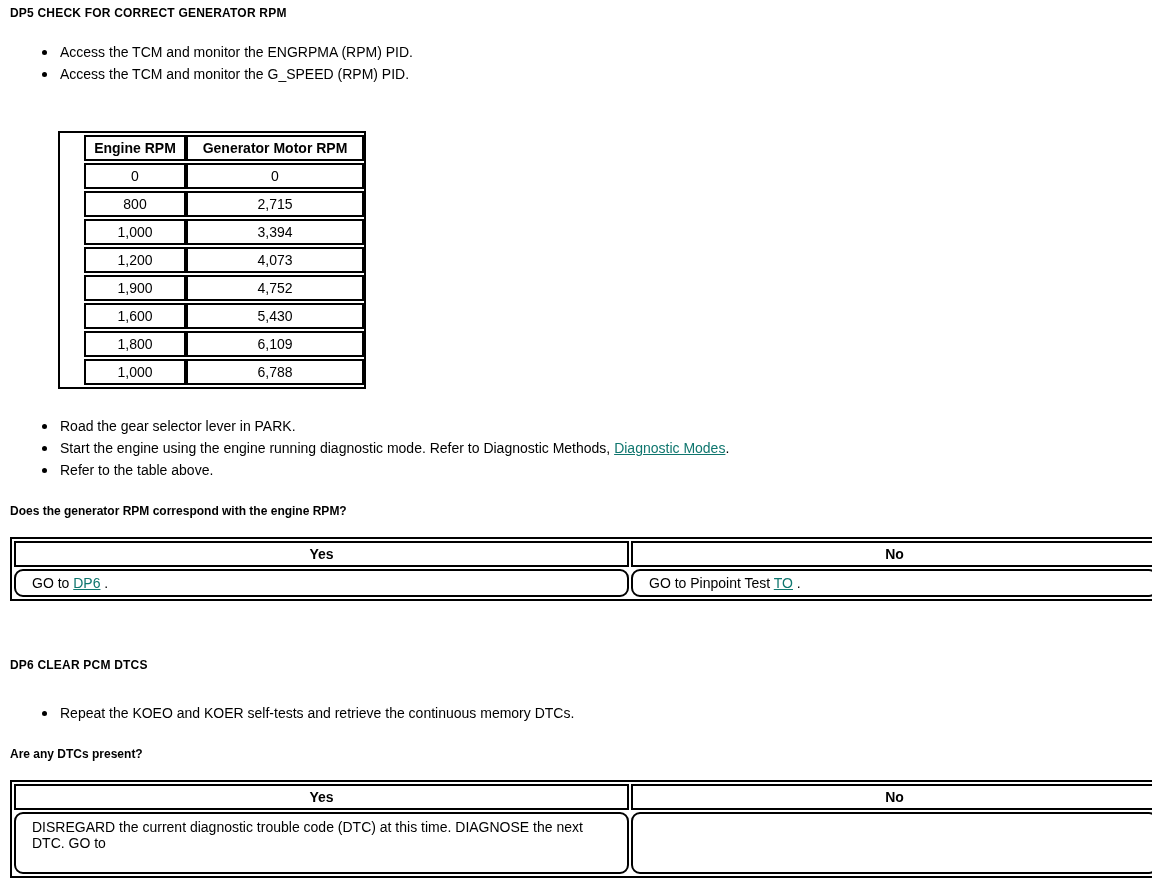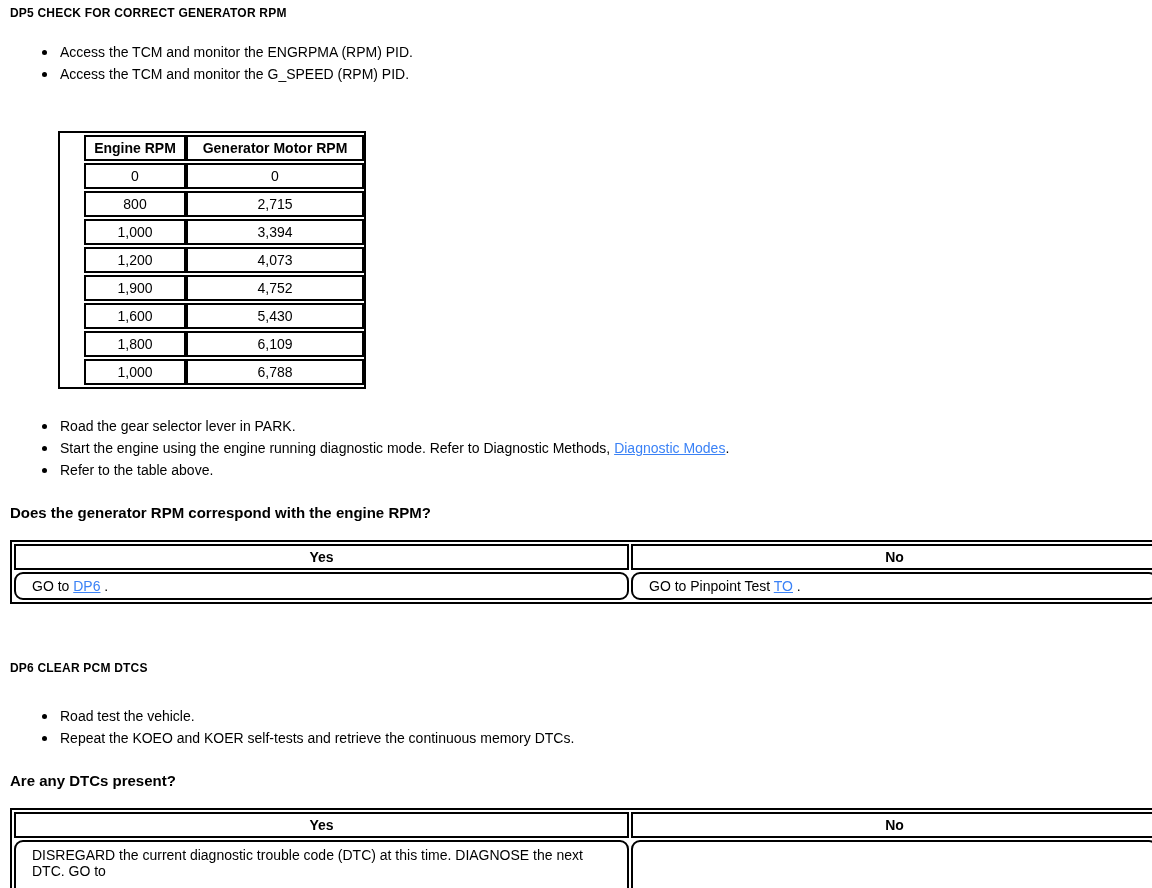--- a/index.html
+++ b/index.html
@@ -59,21 +59,21 @@
     text-align: center;
     font-size: 14px;
     padding: 3px 6px;
     background: #fff;
   }
   .rpm-table th { font-weight: bold; }
   .rpm-table .col-engine { width: 102px; }
   .rpm-table .col-generator { width: 178px; }
 
   .question {
-    font-size: 15px;
+    font-size: 12px;
     font-weight: bold;
     margin: 23px 0 0 10px;
   }
 
   
   .decision-table {
     border-collapse: separate;
     border-spacing: 2px;
     border: 2px solid #000;
     margin: 19px 0 0 10px;
@@ -98,21 +98,21 @@
     vertical-align: middle;
     border-radius: 9px;
   }
   .decision-table .col-yes { width: 615px; }
   .decision-table .col-no  { width: 527px; }
   .decision-table.tall td { height: 62px; }
   .decision-table.tall td.cell-yes { vertical-align: top; padding-top: 5px; }
   .decision-table.tall td.cell-no  { vertical-align: middle; }
 
   .doc-link {
-    color: #3b82f6;
+    color: #0f766e;
     text-decoration: underline;
     cursor: pointer;
   }
   .sfx, .pfx { white-space: pre-wrap; }
 </style>
 </head>
 <body>
 
 <div class="page">
 
@@ -198,24 +198,20 @@
         <td class="cell-no"><span class="pfx">GO to Pinpoint Test </span><a class="doc-link">TO</a><span class="sfx"> .</span></td>
       </tr>
     </tbody>
   </table>
 
   <h1 class="section-heading dp6">DP6 CLEAR PCM DTCS</h1>
 
   <div class="bullet-list top-gap-28">
     <div class="bullet-item">
       <span class="bullet-dot"></span>
-      <span>Road test the vehicle.</span>
-    </div>
-    <div class="bullet-item">
-      <span class="bullet-dot"></span>
       <span>Repeat the KOEO and KOER self-tests and retrieve the continuous memory DTCs.</span>
     </div>
   </div>
 
   <div class="question">Are any DTCs present?</div>
 
   <table class="decision-table tall">
     <tbody>
       <tr>
         <th class="col-yes">Yes</th>

